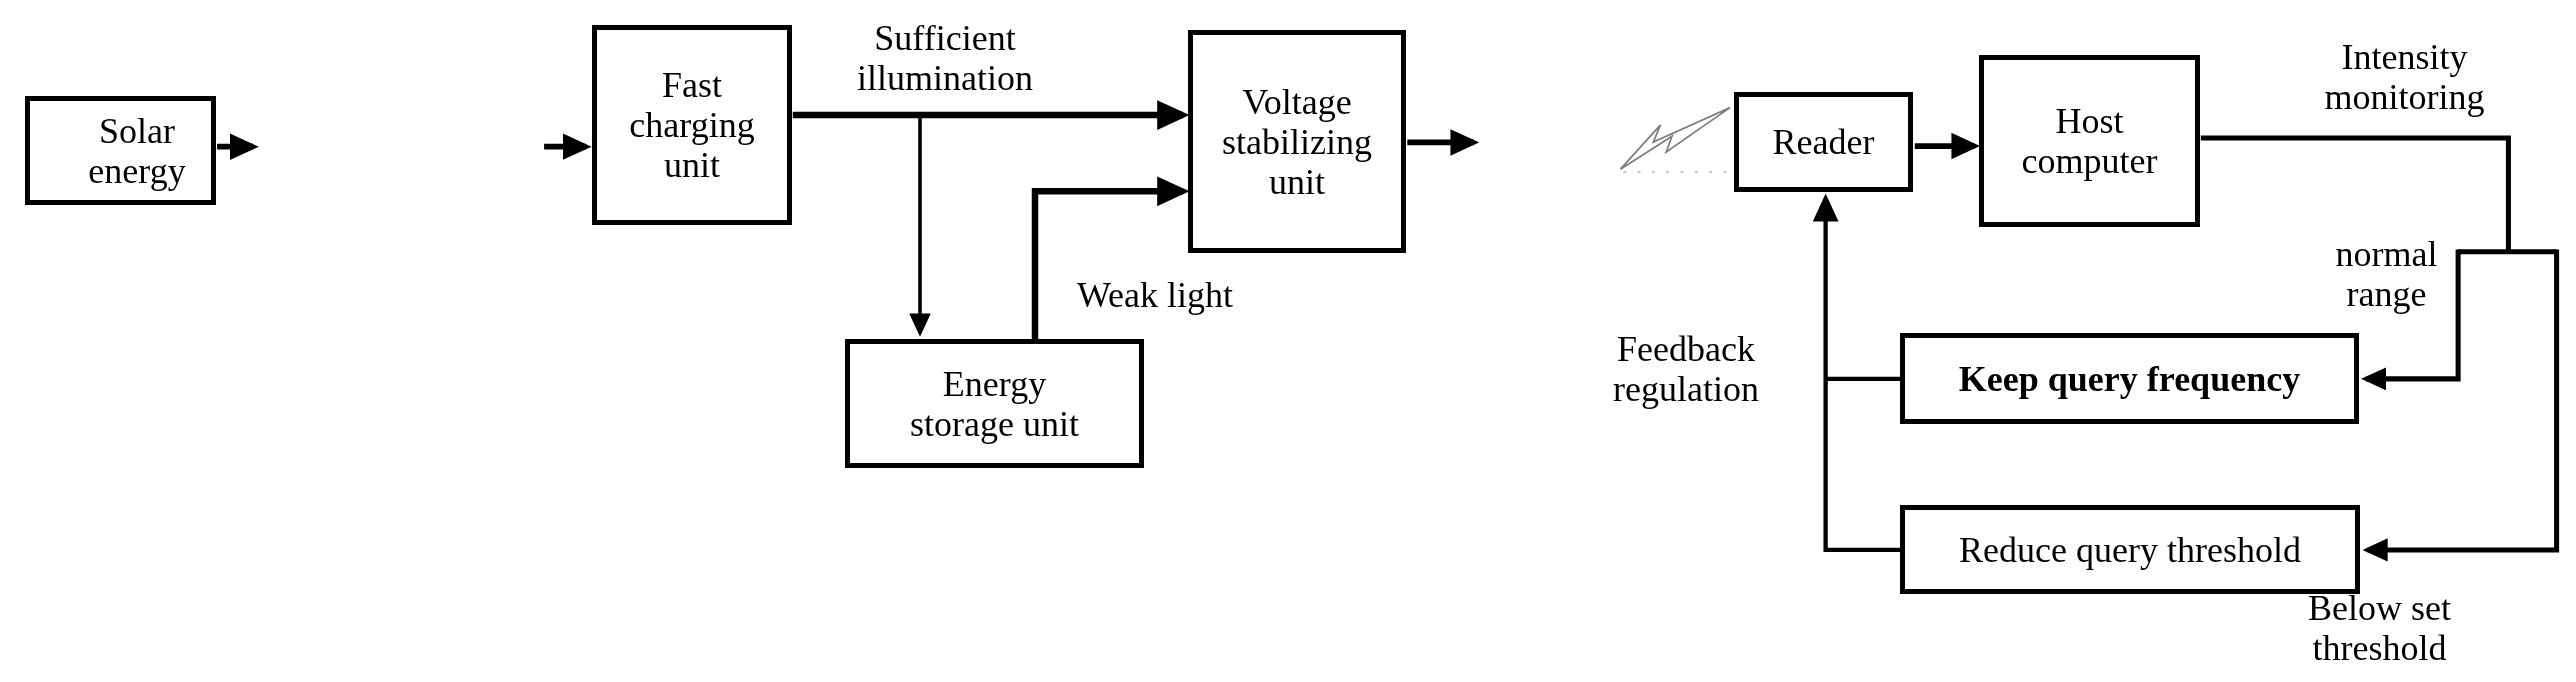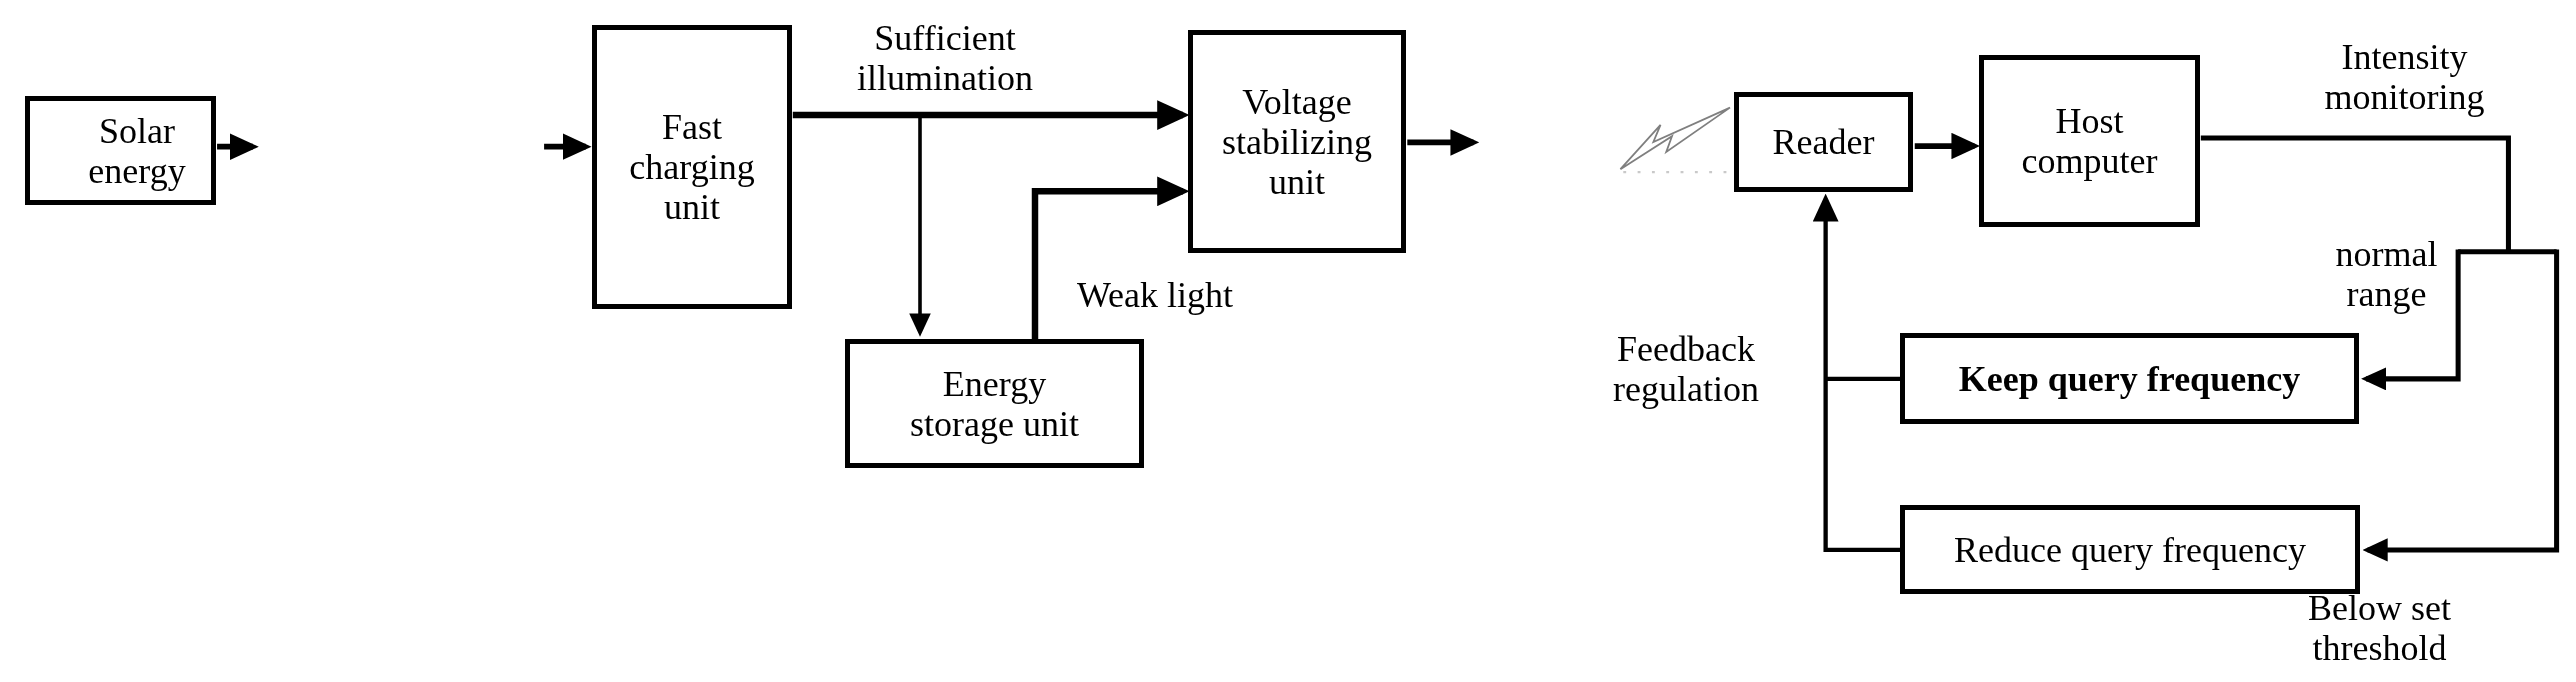--- a/index.html
+++ b/index.html
@@ -86,21 +86,21 @@
       <line x1="6" y1="92" x2="158" y2="92" stroke="#c9c9c9" stroke-width="3" stroke-dasharray="4 16"></line>
     </svg>
   </div>
 
   <div class="box" style="left:25px; top:96px; width:191px; height:109px;padding-left:33px;">
     <span class="box-label">Solar
 energy</span>
   </div>
 
 
-  <div class="box" style="left:592px; top:25px; width:200px; height:284px;">
+  <div class="box" style="left:592px; top:25px; width:200px; height:200px;">
     <span class="box-label">Fast
 charging
 unit</span>
   </div>
 
   <div class="box" style="left:845px; top:339px; width:299px; height:129px;">
     <span class="box-label">Energy
 storage unit</span>
   </div>
 
@@ -118,21 +118,21 @@
 
   <div class="box" style="left:1734px; top:92px; width:179px; height:100px;">
     <span class="box-label">Reader</span>
   </div>
 
   <div class="box" style="left:1900px; top:333px; width:459px; height:91px;font-weight:bold;">
     <span class="box-label">Keep query frequency</span>
   </div>
 
   <div class="box" style="left:1900px; top:505px; width:460px; height:89px;">
-    <span class="box-label">Reduce query frequency</span>
+    <span class="box-label">Reduce query threshold</span>
   </div>
 
   <div class="float-label" style="left:794px; top:18px; width:302px;">Sufficient
 illumination</div>
 
   <div class="float-label" style="left:1015px; top:275px; width:280px;">Weak light</div>
 
   <div class="float-label" style="left:2257px; top:37px; width:295px;">Intensity
 monitoring</div>
 

